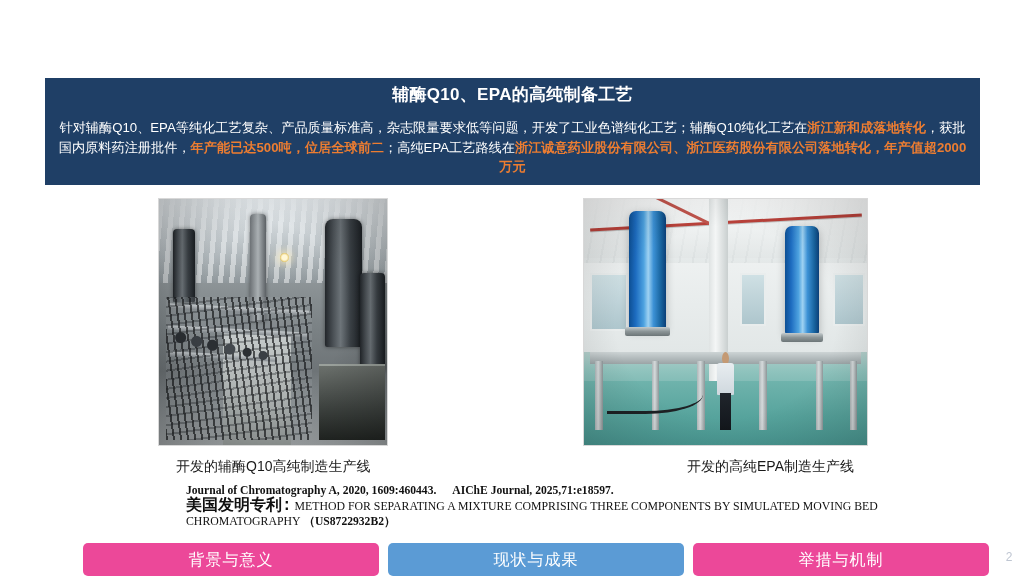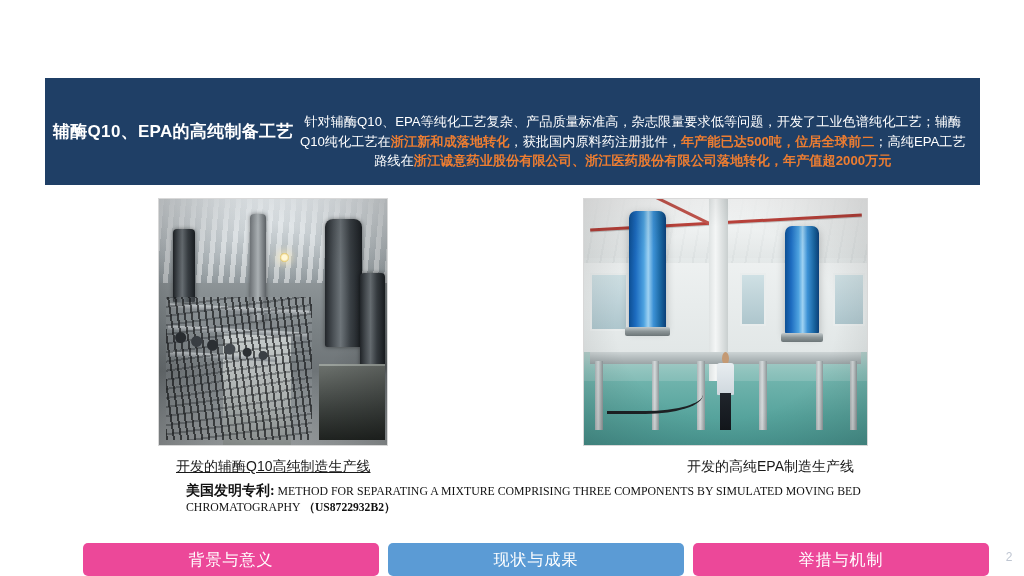--- a/index.html
+++ b/index.html
@@ -26,34 +26,34 @@
   #banner {
     position: absolute;
     left: 45px;
     top: 78px;
     width: 935px;
     height: 107px;
     background: #1F3F66;
     box-sizing: border-box;
     padding: 4px 8px 4px 8px;
     display: flex;
-    flex-direction: row;
+    flex-direction: column;
     align-items: center;
   }
   #banner-title {
     color: #FFFFFF;
     font-size: 17px;
     font-weight: bold;
     letter-spacing: 0.3px;
     line-height: 26px;
     text-align: center;
     white-space: nowrap;
   }
   #banner-body {
-    margin-top: 20px;
+    margin-top: 10px;
     color: #FFFFFF;
     font-size: 13.2px;
     line-height: 19.5px;
     text-align: center;
     text-justify: inter-character;
     width: 918px;
   }
   .hl {
     color: #ED7D31;
     font-weight: bold;
@@ -249,21 +249,21 @@
   }
 
   
   .caption {
     position: absolute;
     font-size: 14px;
     color: #1A1A1A;
     line-height: 20px;
     white-space: nowrap;
   }
-  #caption-left  { left: 176px; top: 456px; text-decoration: underline; }
+  #caption-left  { left: 176px; top: 456px; }
   #caption-right { left: 655px; top: 456px; margin-left: 32px; }
 
   
   #refs {
     position: absolute;
     left: 186px;
     top: 483px;
     width: 710px;
     font-family: "Liberation Serif", serif;
     font-size: 11.6px;
@@ -273,23 +273,23 @@
   .ref-row { display: block; white-space: nowrap; }
   .ref-bold { font-weight: bold; }
   .ref-gap { display: inline-block; width: 86px; }
   .ref-gap-sm { display: inline-block; width: 16px; }
   #ref-patent {
     display: block;
     white-space: normal;
     font-variant: normal;
   }
   #ref-patent-label {
-    font-family: Liberation Serif, serif;
+    font-family: Liberation Mono, monospace;
     font-weight: bold;
-    font-size: 14px;
+    font-size: 16px;
   }
   #ref-patent-text { font-size: 11.8px; }
   #ref-patent-no { font-weight: bold; }
 
   
   #navbar {
     position: absolute;
     left: 83px;
     top: 543px;
     width: 906px;
@@ -378,20 +378,23 @@
       <div class="pp-shirt"></div>
       <div class="pp-pants"></div>
     </div>
     <div class="ph-r-vign"></div>
   </div>
 
   <div class="caption" id="caption-left">开发的辅酶Q10高纯制造生产线</div>
   <div class="caption" id="caption-right">开发的高纯EPA制造生产线</div>
 
   <div id="refs">
+    <span class="ref-row">
+      <span class="ref-bold">Journal of Chromatography A, 2020, 1609:460443.</span><span class="ref-gap-sm"></span><span class="ref-bold">AIChE Journal, 2025,71:e18597.</span>
+    </span>
     <span id="ref-patent">
       <span id="ref-patent-label">美国发明专利:</span>
       <span id="ref-patent-text">METHOD FOR SEPARATING A MIXTURE COMPRISING THREE COMPONENTS BY SIMULATED MOVING BED CHROMATOGRAPHY</span>
       <span id="ref-patent-no">（US8722932B2）</span>
     </span>
   </div>
 
   <div id="navbar">
       <div class="nav-tab">背景与意义</div>
       <div class="nav-tab active">现状与成果</div>

